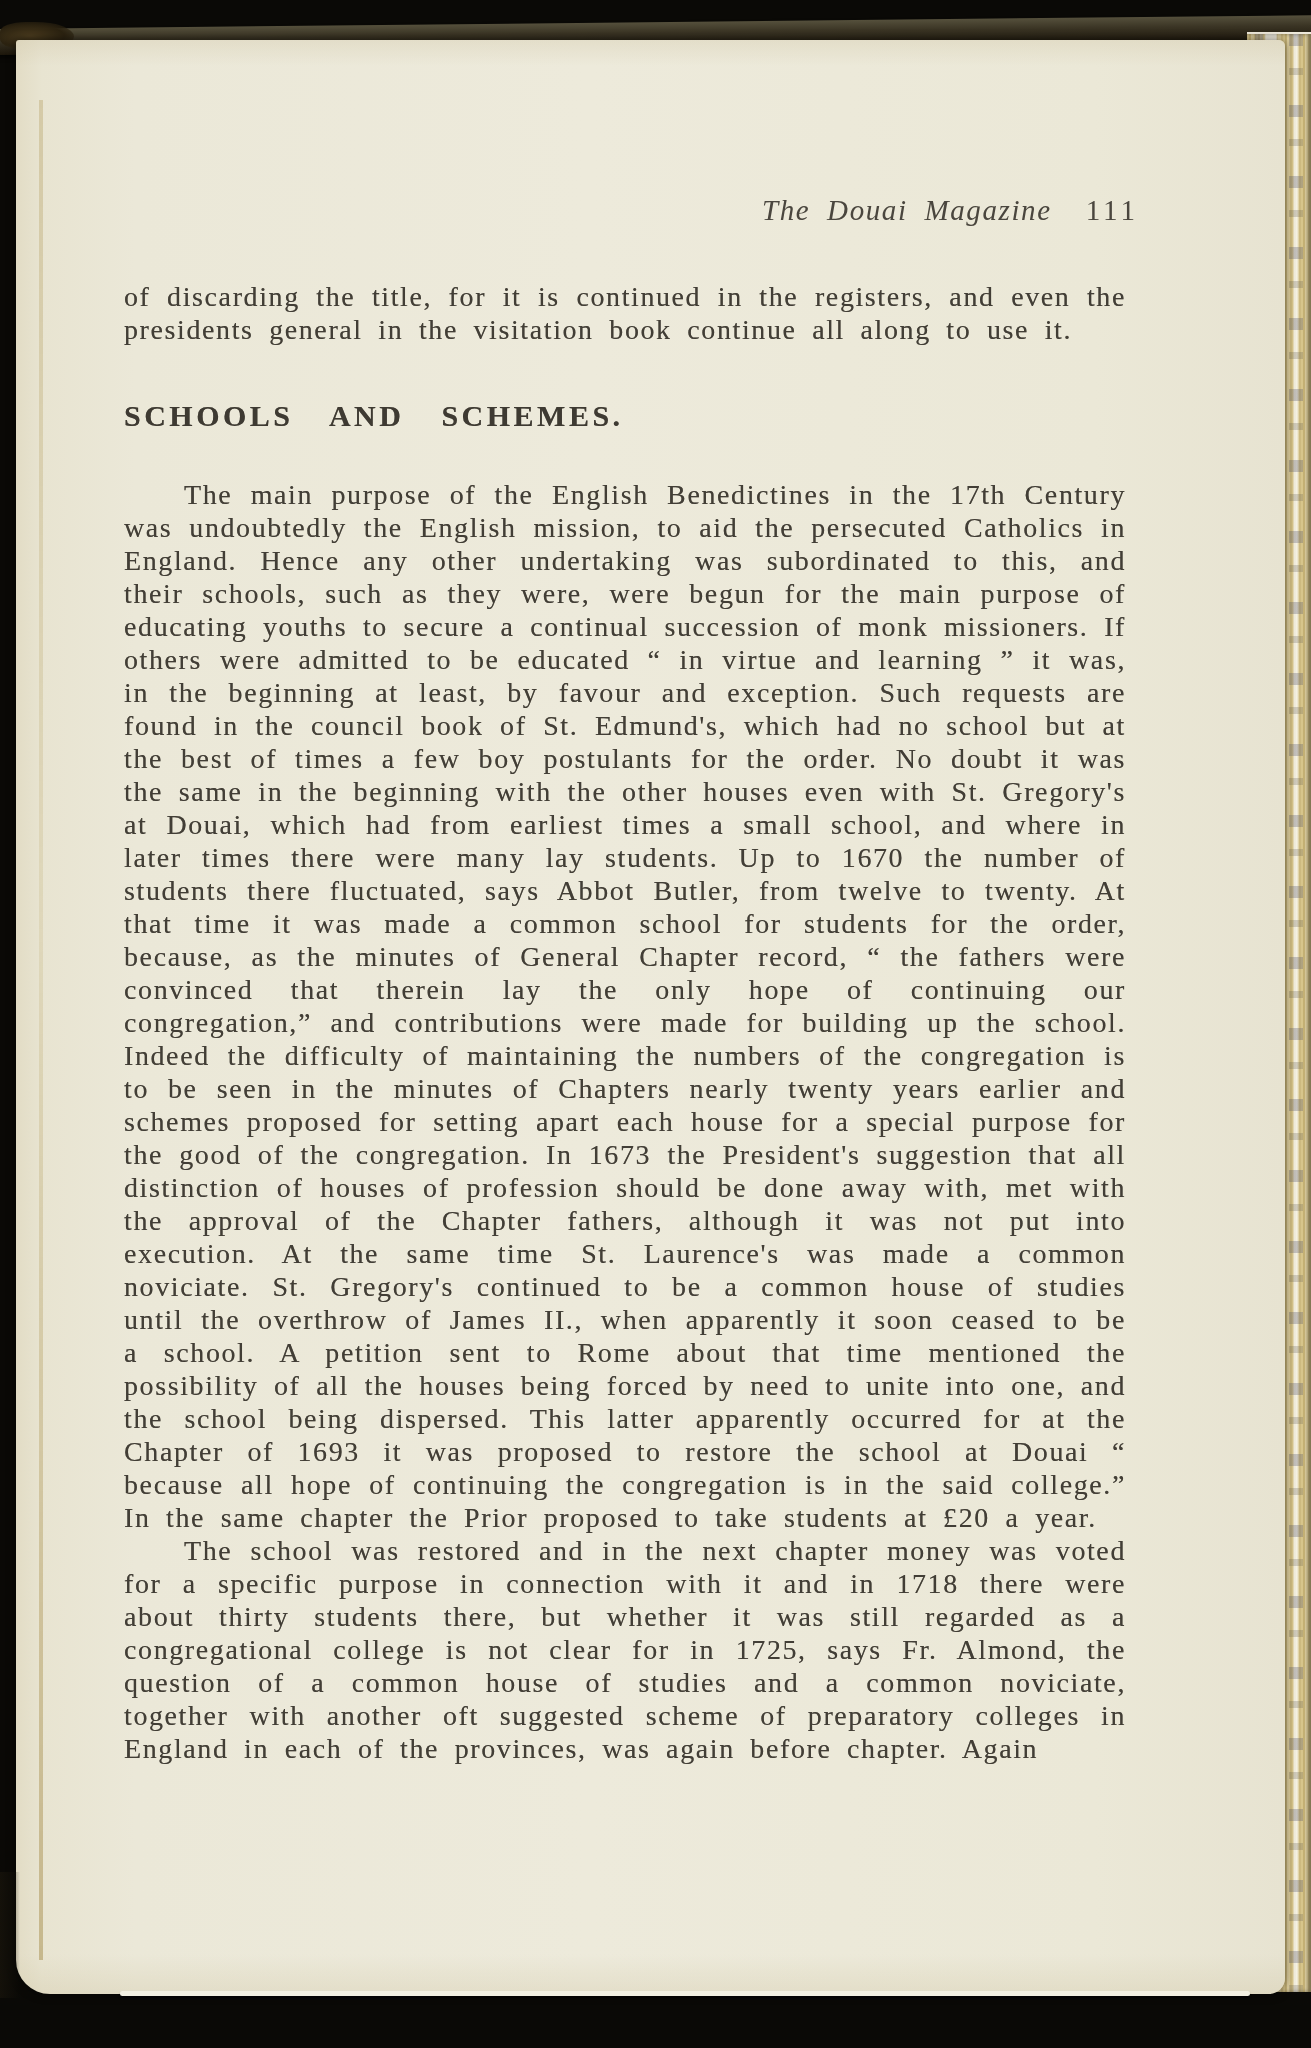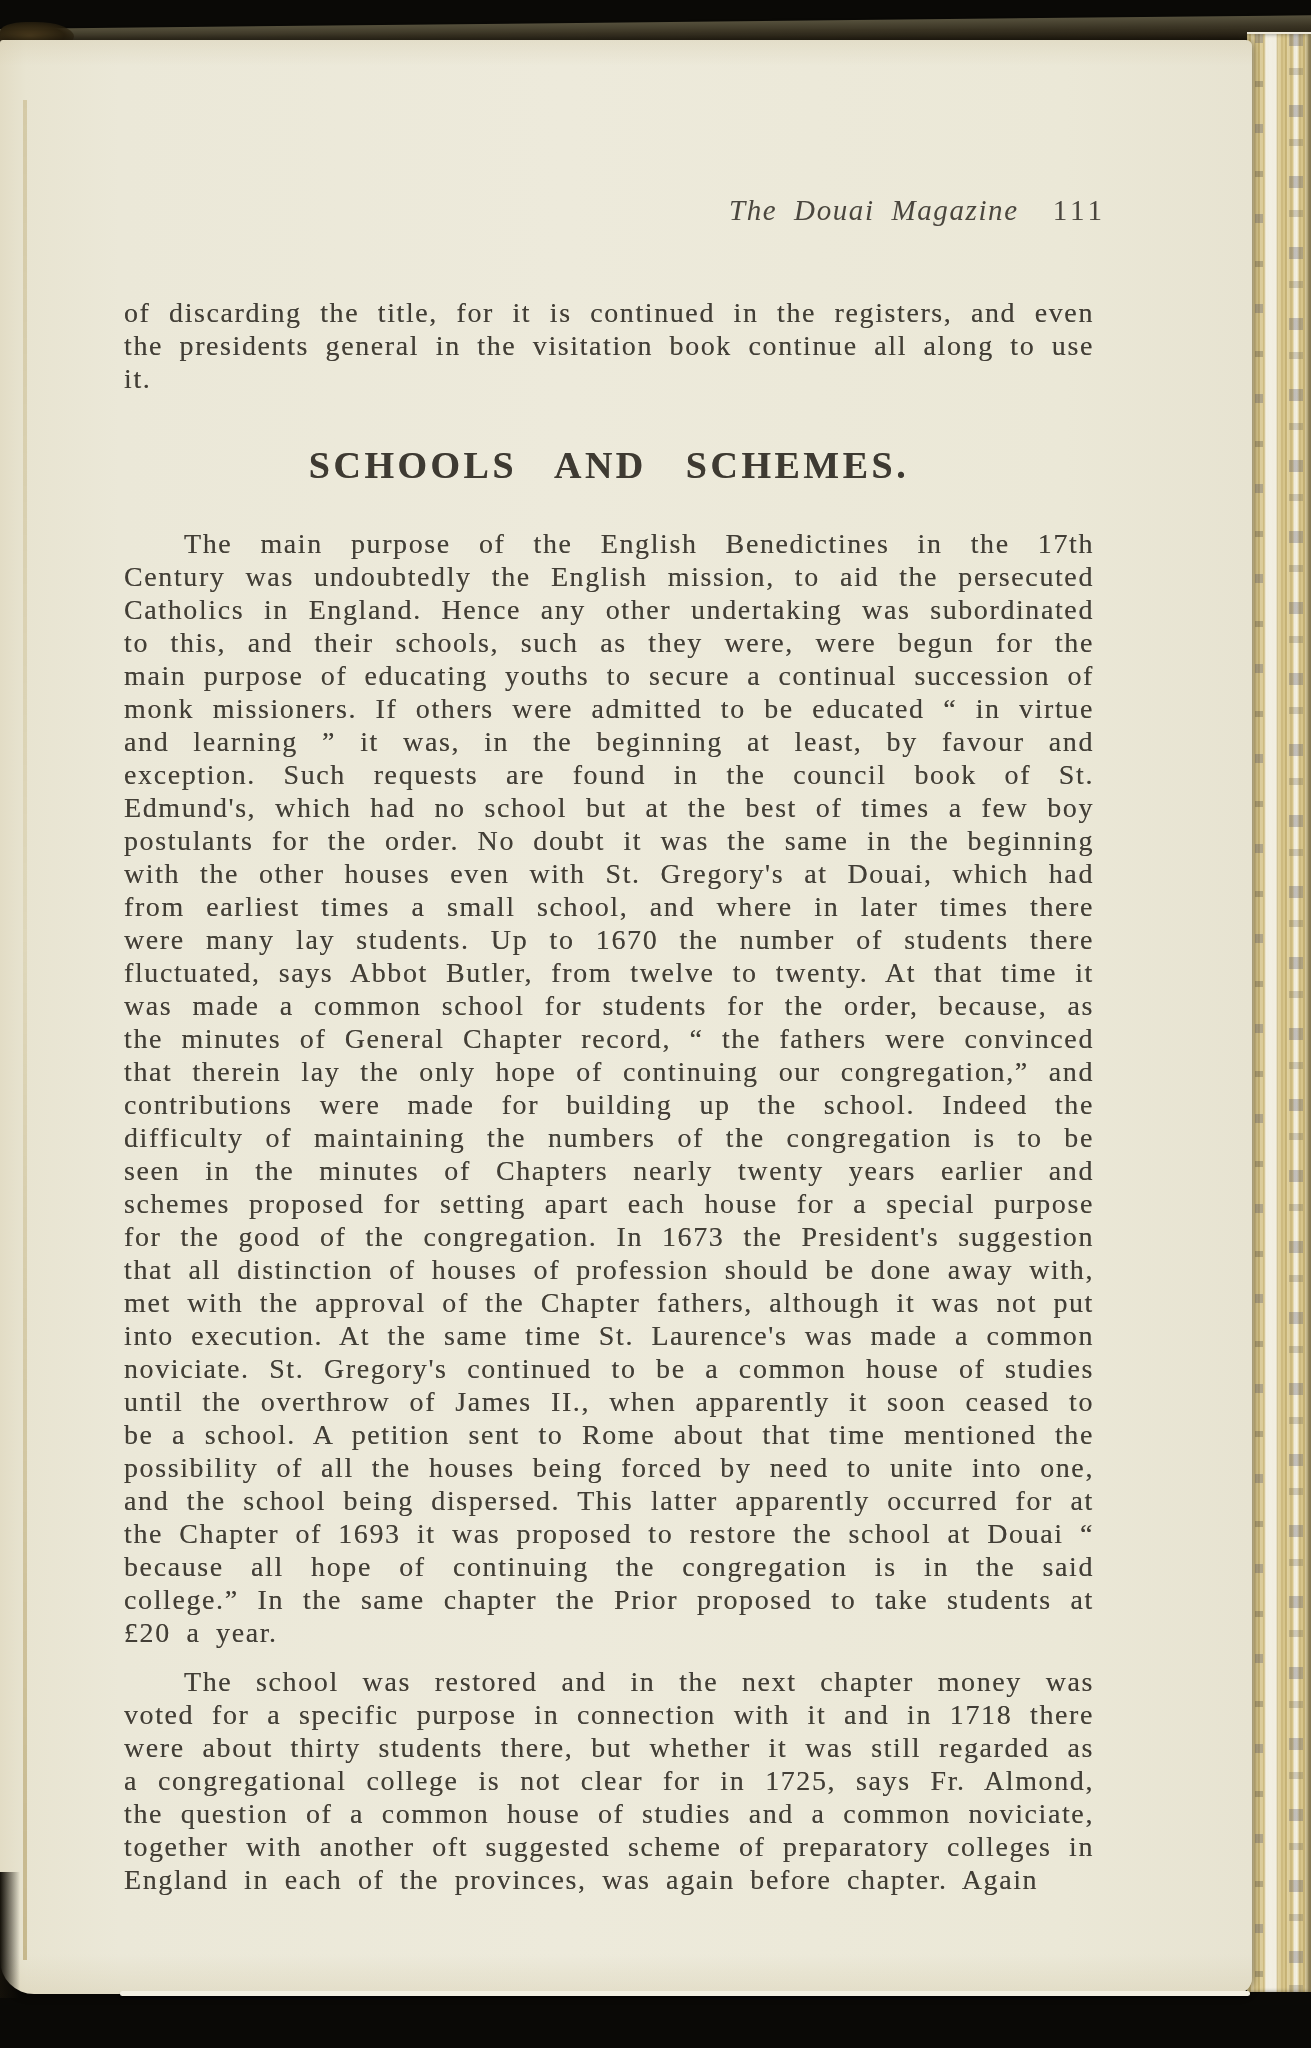--- a/index.html
+++ b/index.html
@@ -51,27 +51,28 @@
     position:absolute;left:120px;top:1991px;width:1130px;height:5px;
     background:#f3f0e2;border-radius:3px;
     box-shadow:0 2px 2px rgba(0,0,0,.5);
   }
   .bottom-left-shadow{
     position:absolute;left:0;top:1872px;width:20px;height:126px;
     background:linear-gradient(90deg,#14110a 0%,rgba(20,17,10,0) 100%);
   }
   
   .page{
-    position:absolute;left:0;top:40px;width:1252px;height:1954px;
+    position:absolute;left:16px;top:40px;width:1252px;height:1954px;
     background:
       linear-gradient(180deg,rgba(210,200,170,.35) 0px,rgba(210,200,170,0) 26px),
       linear-gradient(0deg,rgba(205,195,160,.30) 0px,rgba(205,195,160,0) 40px),
       linear-gradient(90deg,#e2dcc5 0px,#e8e4d1 26px,#ebe8d8 120px,#edeadb 45%,#ebe8d7 85%,#e7e3d1 100%);
     border-radius:3px 6px 16px 34px;
     box-shadow:0 0 10px rgba(0,0,0,.55);
+    padding-left:17px;
   }
   .gutter-crease{
     position:absolute;left:23px;top:60px;width:4px;height:1860px;
     background:linear-gradient(180deg,
       rgba(196,180,132,.55) 0%,rgba(206,192,146,.35) 45%,
       rgba(190,172,120,.6) 80%,rgba(180,160,105,.65) 100%);
     filter:blur(0.5px);
   }
   
   .running-head{
@@ -82,26 +83,26 @@
   .head-title{font-style:italic;word-spacing:8px;}
   .head-page{margin-left:34px;letter-spacing:4px;font-style:normal;}
   .text-col{
     position:absolute;left:108px;top:240px;width:1002px;
     color:#423e36;
     font-size:28px;line-height:33px;
     letter-spacing:1.6px;word-spacing:7px;
     text-align:justify;
     text-shadow:0 0 .6px rgba(62,57,47,.55);
   }
-  .para{margin:16px;}
+  .para{margin:0;}
   .para.indent{text-indent:60px;}
   .section-heading{
     margin:50px 0 42px 0;
-    text-align:center;text-indent:0;
-    font-size:38px;font-weight:bold;line-height:40px;
+    text-align:left;text-indent:0;
+    font-size:30px;font-weight:bold;line-height:40px;
     letter-spacing:3.5px;word-spacing:26px;color:#3e3a32;
   }
   .book-title-italic{font-style:italic;}
 </style>
 </head>
 <body>
 
 <div class="binding-top"></div>
 <div class="corner-tuft"></div>
 

